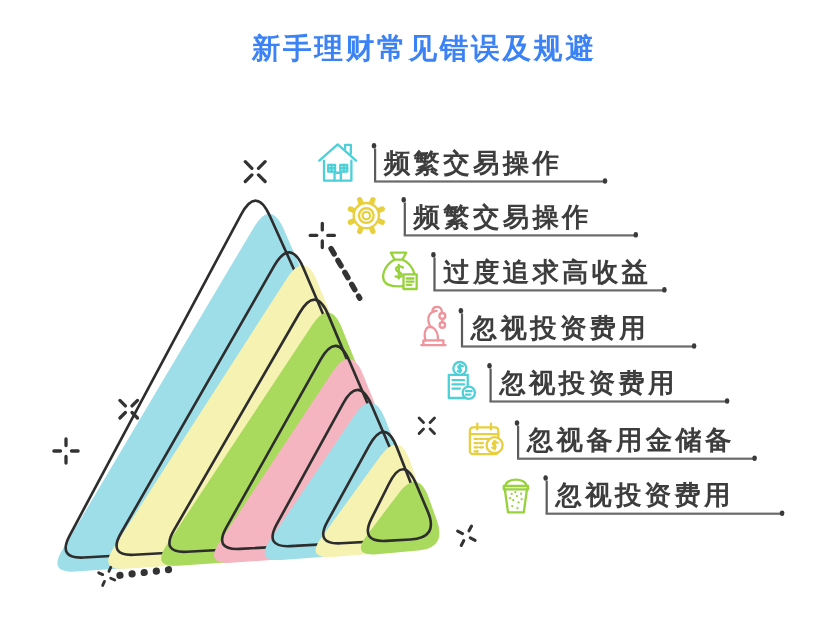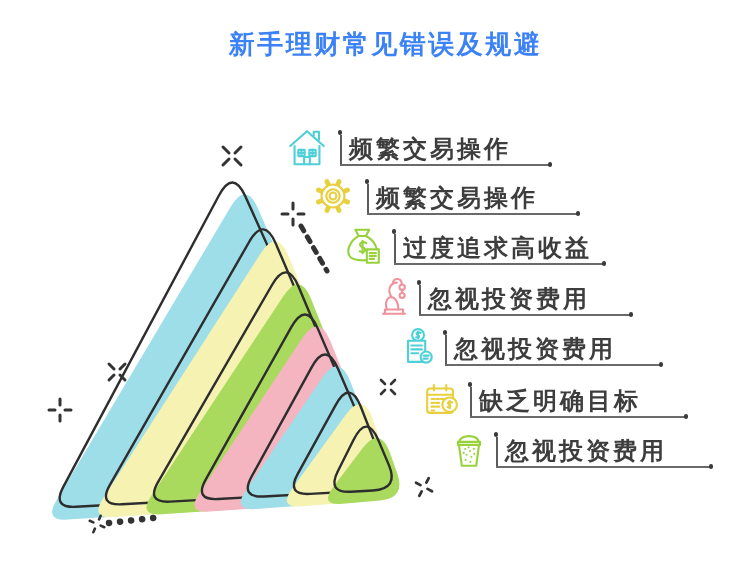--- a/index.html
+++ b/index.html
@@ -142,21 +142,21 @@
           <rect x="7.5" y="12" width="27" height="25.5" rx="3"></rect>
    <path d="M7.5,18.5 H34.5"></path>
           <path d="M14.5,8.5 V14 M27.5,8.5 V14"></path>
    <path d="M12,23 H15 M17,23 H20 M22,23 H25 M12,27 H15 M17,27 H20 M12,31 H15 M17,31 H20 M12,35 H15"></path>
    <circle cx="31" cy="29" r="7.6" fill="#fff"></circle>
           <path d="M31,25 V33"></path>
    <path d="M33.8,26.6 C30.3,25 27.8,27.4 30.3,28.8 C32.8,30.2 32.3,32.6 28.8,31.4"></path>
         </svg>
         <span class="dot" style="left: -2.2px; top: -35px;"></span>
         <div class="vline" style="top: -30px; height: 30px;"></div>
-        <div class="label-text">缺乏明确目标</div>
+        <div class="label-text">忽视备用金储备</div>
         <div class="hline" style="width: 215px;"></div>
         <span class="dot" style="left: 213.5px; top: -2.6px;"></span>
       </div>
       <div class="item" style="left: 496px; top: 467px;">
         <svg class="item-icon" width="44" height="44" viewBox="0 0 46 46" stroke="#97d23b" fill="none" stroke-width="2.2" stroke-linecap="round" stroke-linejoin="round" style="left: -49px; top: -40px;">
           <path d="M13,15.5 C13.5,7.5 32.5,7.5 33,15.5"></path>
    <rect x="11.5" y="15.5" width="23" height="3.2"></rect>
    <path d="M12.5,18.7 L15.5,40.5 H30.5 L33.5,18.7"></path>
    <path stroke-width="2.1" d="M19,23 l0,.1 M24,25 l0,.1 M28,22.8 l0,.1 M20.5,29 l0,.1 M25.5,31 l0,.1 M19.5,34.5 l0,.1 M24.5,36.5 l0,.1 M28.5,28 l0,.1 M22.5,21.2 l0,.1 M17.5,27 l0,.1"></path>
         </svg>

